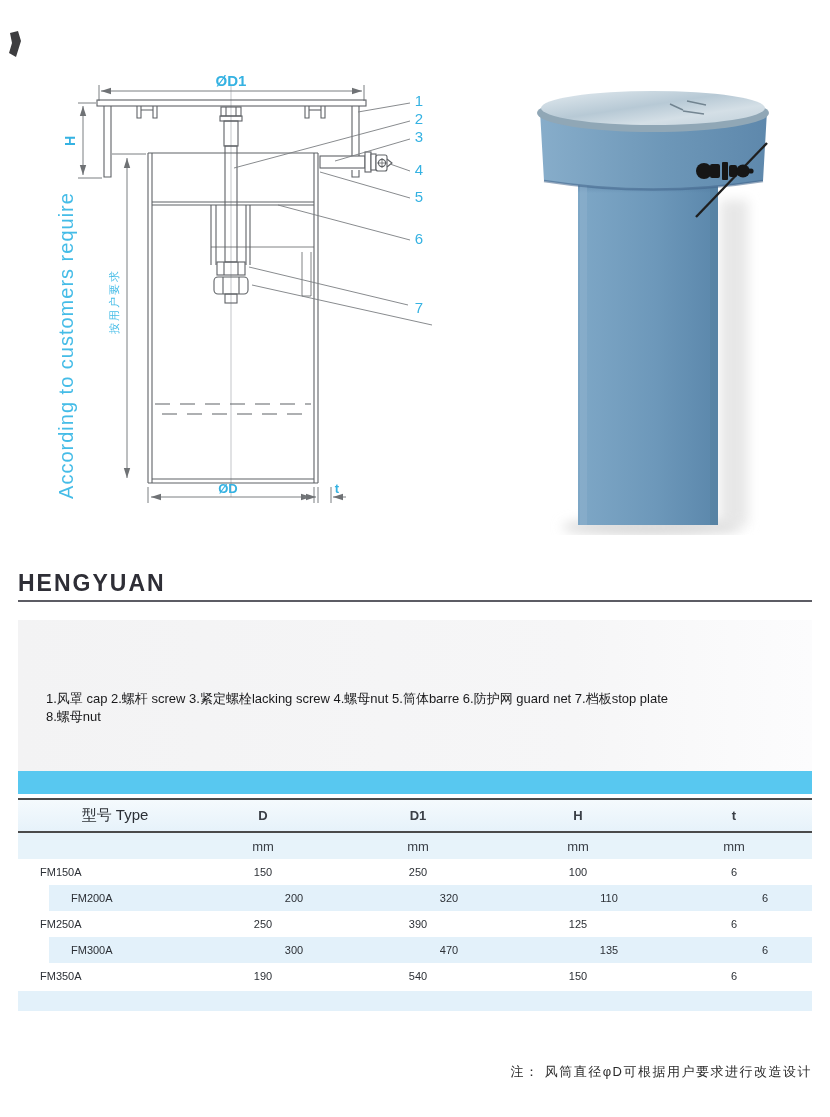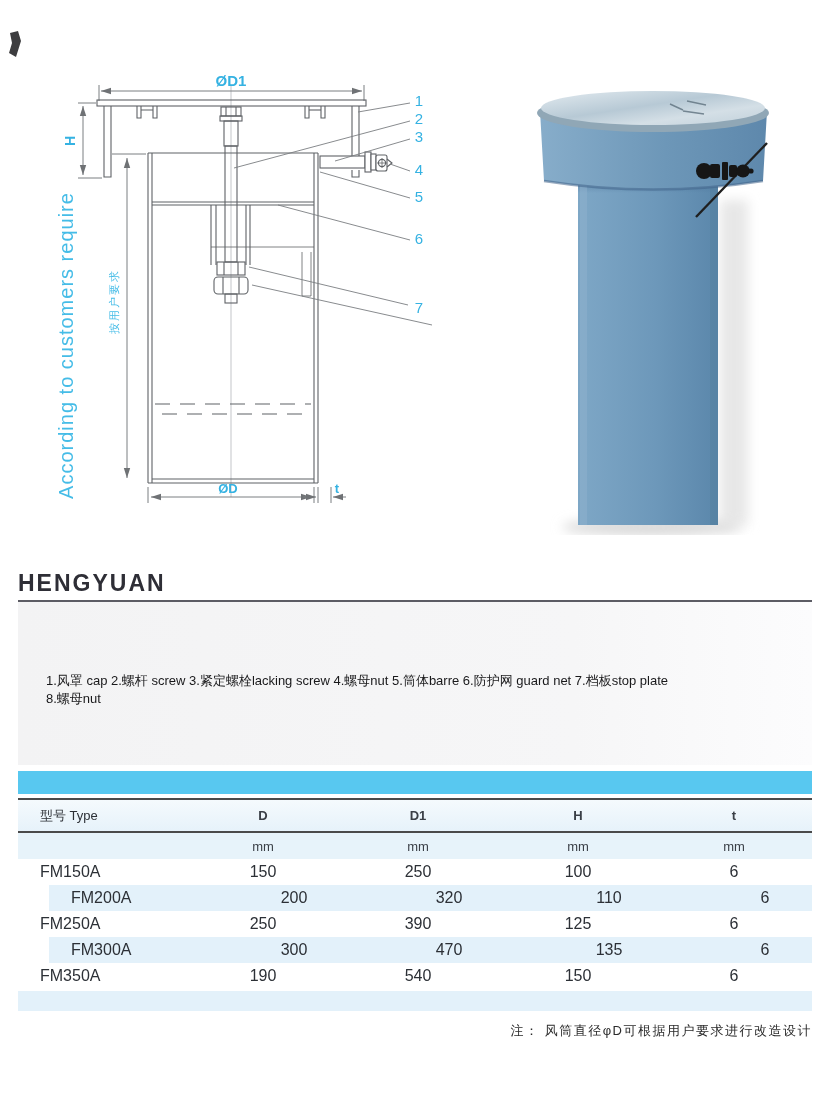--- a/index.html
+++ b/index.html
@@ -16,45 +16,45 @@
 
   
   .photo{position:absolute;left:470px;top:35px;width:360px;height:500px;}
 
   
   .brand{position:absolute;left:18px;top:570px;font-size:23px;letter-spacing:2px;
     color:#2e2e36;font-weight:bold;}
   .brand-rule{position:absolute;left:18px;top:600px;width:794px;height:2px;background:#5c5c64;}
 
   
-  .parts-panel{position:absolute;left:18px;top:602px;width:794px;height:163px;
+  .parts-panel{position:absolute;left:18px;top:620px;width:794px;height:163px;
     background:linear-gradient(to right,#f3f3f4,#f6f6f7 70%,#fcfcfd);}
   .parts-text{position:absolute;left:28px;top:70px;width:720px;font-size:13px;
     line-height:17.5px;color:#19191b;}
 
   
   .table-wrap{position:absolute;left:18px;top:771px;width:794px;}
   .cyan-band{height:23px;background:#58c8f0;}
   .gap4{height:4px;} .gap2{height:2px;}
   .rule{height:2px;background:#4a4a4a;}
   .trow{display:grid;grid-template-columns:172px 146px 164px 156px 156px;align-items:center;}
   .hdr-row{height:31px;background:linear-gradient(#f5fafd,#e6f2fa);}
   .unit-row{height:26px;background:#e7f3fa;}
   .body-row{height:26px;background:#fff;}
   .body-row.alt{background:#e3f1fa;margin-left:31px;}
   .empty-band{height:20px;background:#e3f1fa;}
-  .cell{font-size:16px;color:#2c3036;text-align:center;}
+  .cell{font-size:11px;color:#2c3036;text-align:center;}
   .type-col{text-align:left;padding-left:22px;}
-  .hdr-type{font-size:13px;color:#2c3036;}
+  .hdr-type{font-size:15px;color:#2c3036;text-align:center;}
   .hdr-col{font-size:13px;font-weight:bold;color:#3a3f46;}
   .unit-cell{font-size:13px;color:#3a3f46;}
 
   
   .notes{position:absolute;right:18px;top:1022px;text-align:right;}
-  .note-cn{font-size:13px;color:#2b2b2b;letter-spacing:1.5px;}
+  .note-cn{font-size:13px;color:#2b2b2b;letter-spacing:1.5px;margin-top:41px;}
   .note-en{font-size:13px;font-weight:bold;color:#1e1e1e;margin-top:3px;letter-spacing:.2px;}
 
   
   .corner-mark{position:absolute;left:6px;top:30px;}
 </style>
 </head>
 <body>
 
 <div class="page">
 

